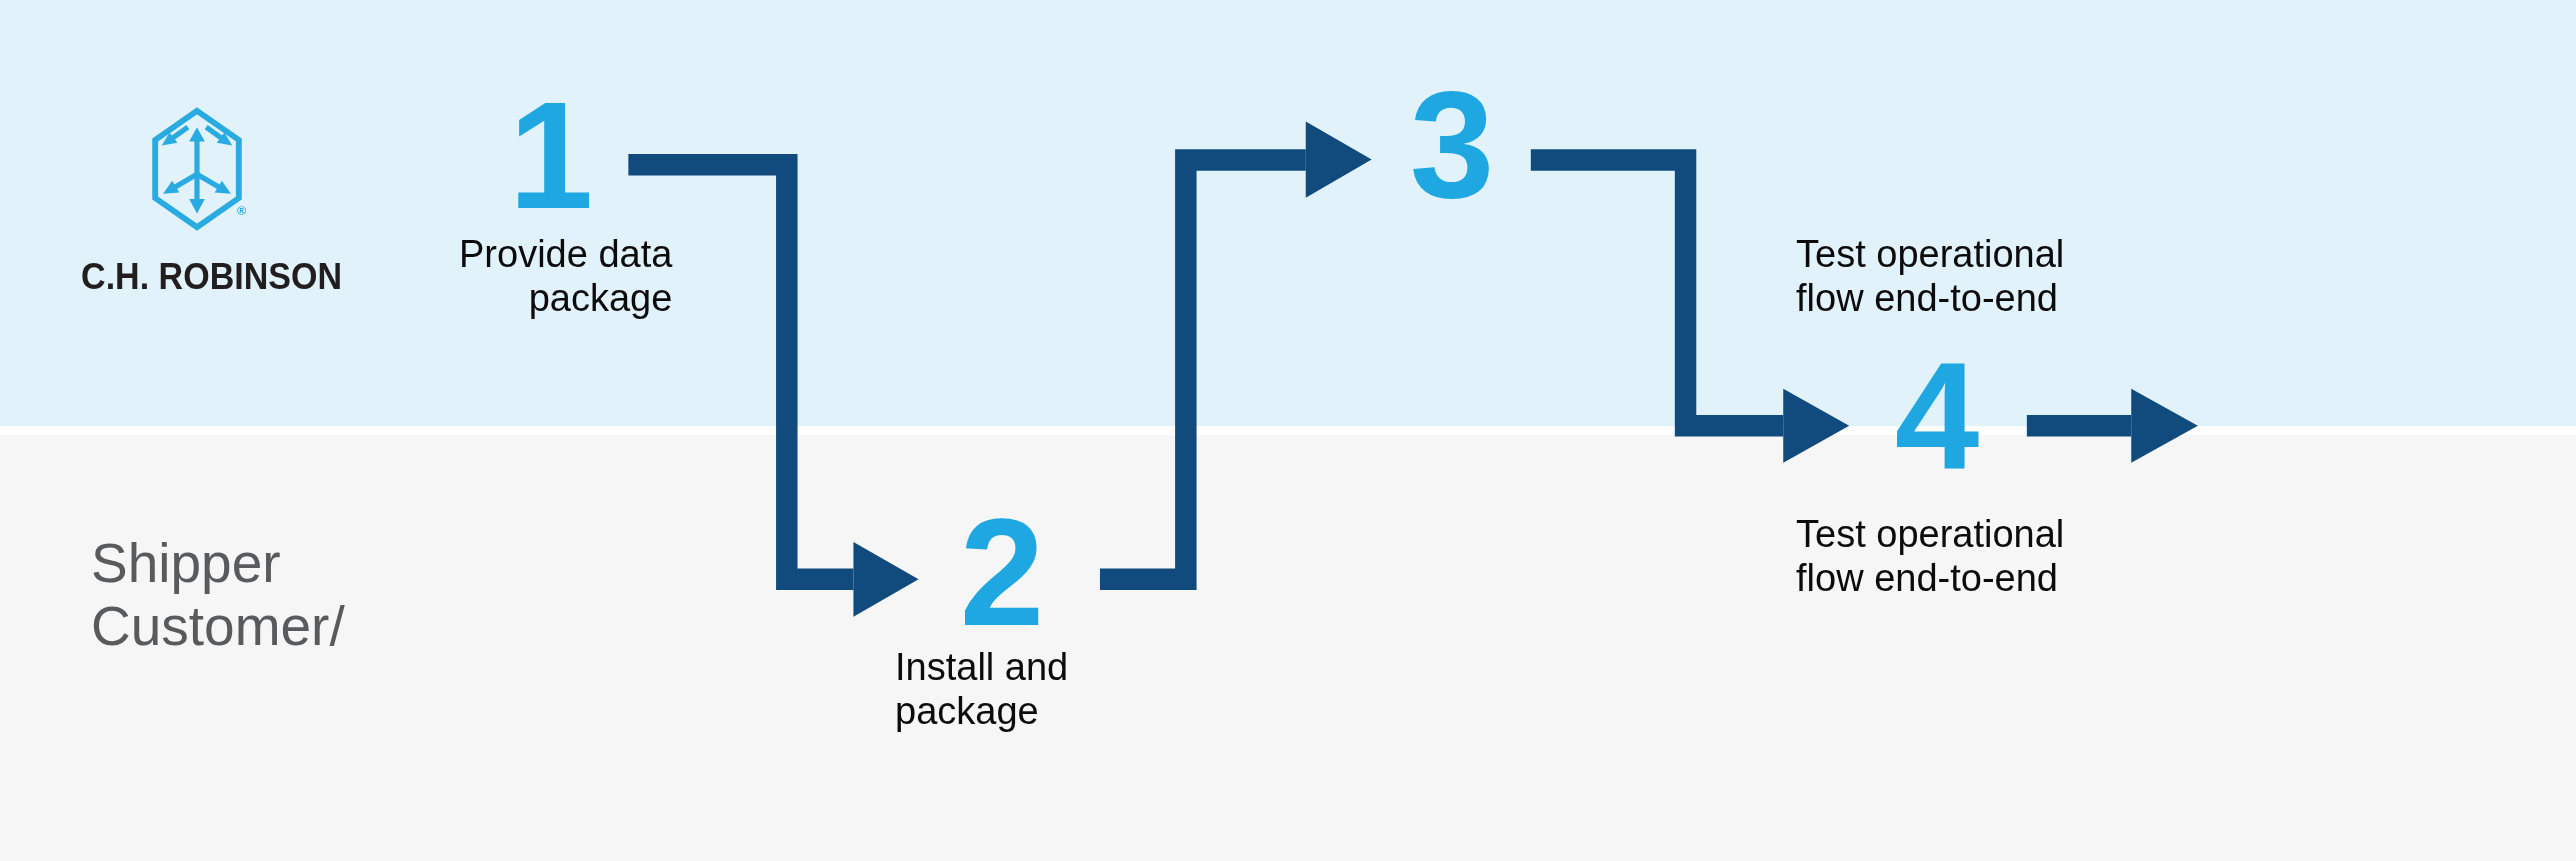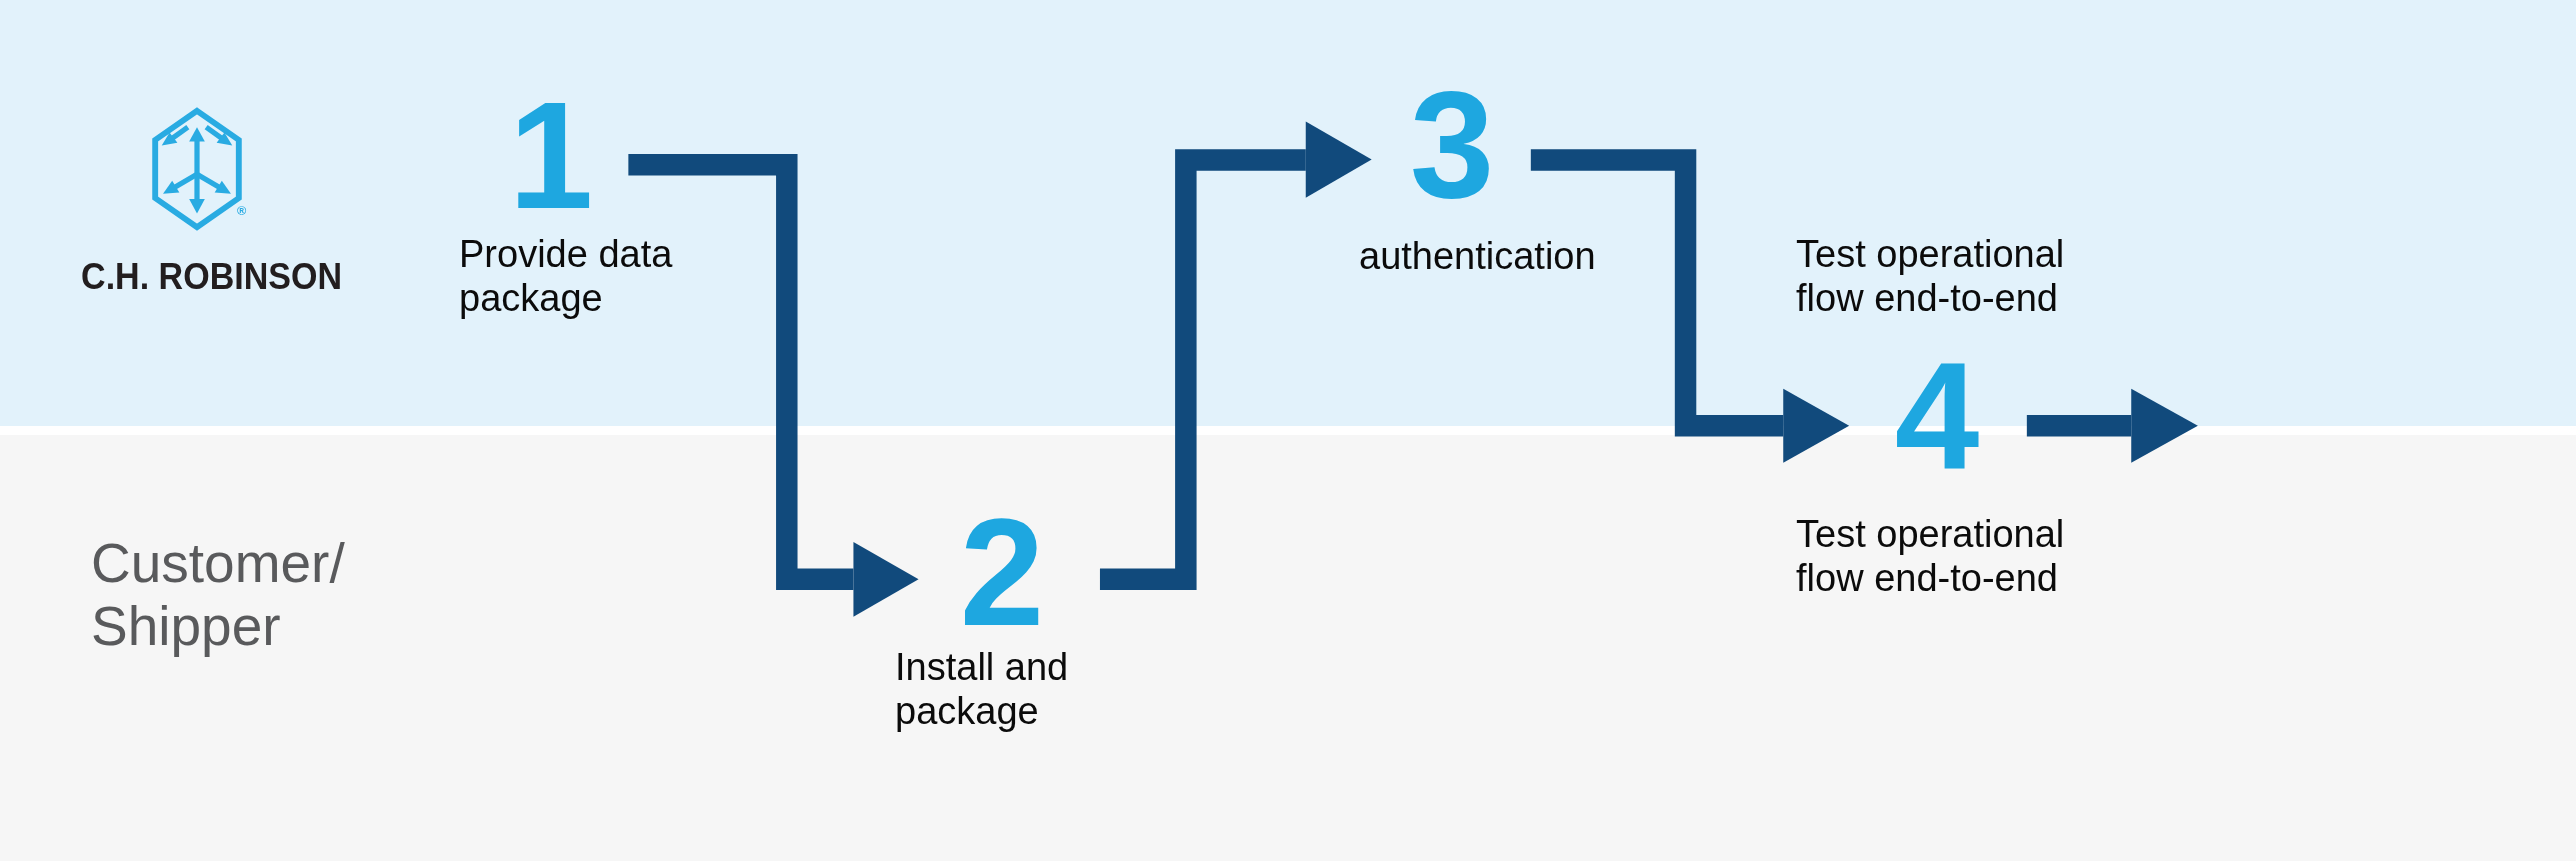--- a/index.html
+++ b/index.html
@@ -48,21 +48,21 @@
   }
   .golive{
     position:absolute;left:2242px;top:305px;z-index:4;color:var(--navy);
     font-size:136px;line-height:109px;font-weight:700;letter-spacing:-1.5px;
   }
   
   #num-1{left:477px;top:79px;}
   #num-2{left:928px;top:496px;}
   #num-3{left:1378px;top:68px;}
   #num-4{left:1863px;top:339px;}
-  #label-1{left:459px;top:232px;}
+  #label-1{left:459px;top:232px;text-align:right;}
   #label-2{left:895px;top:645px;}
   #label-3{left:1359px;top:234px;}
   #label-4a{left:1796px;top:232px;}
   #label-4b{left:1796px;top:512px;}
 </style>
 </head>
 <body>
 
 <div class="canvas">
 
@@ -108,39 +108,38 @@
       <polygon points="-54,-36 -30,-40 -42,-56"></polygon>
 
       <line x1="14" y1="-64" x2="38" y2="-47"></line>
       <polygon points="54,-36 30,-40 42,-56"></polygon>
     </svg>
     <span class="logo-reg">®</span>
     <div class="logo-text">C.H. ROBINSON</div>
   </div>
 
   <div class="lane-label">
+    <div>Shipper</div>
     <div>Customer/</div>
-    <div>Shipper</div>
   </div>
 
   <div class="step-number" id="num-1">1</div>
   <div class="step-number" id="num-2">2</div>
   <div class="step-number" id="num-3">3</div>
   <div class="step-number" id="num-4">4</div>
 
   <div class="step-label" id="label-1">
     <div>Provide data</div>
     <div>package</div>
   </div>
   <div class="step-label" id="label-2">
     <div>Install and</div>
     <div>package</div>
   </div>
   <div class="step-label" id="label-3">
-    <div>authentication</div>
   </div>
   <div class="step-label" id="label-4a">
     <div>Test operational</div>
     <div>flow end-to-end</div>
   </div>
   <div class="step-label" id="label-4b">
     <div>Test operational</div>
     <div>flow end-to-end</div>
   </div>
 

